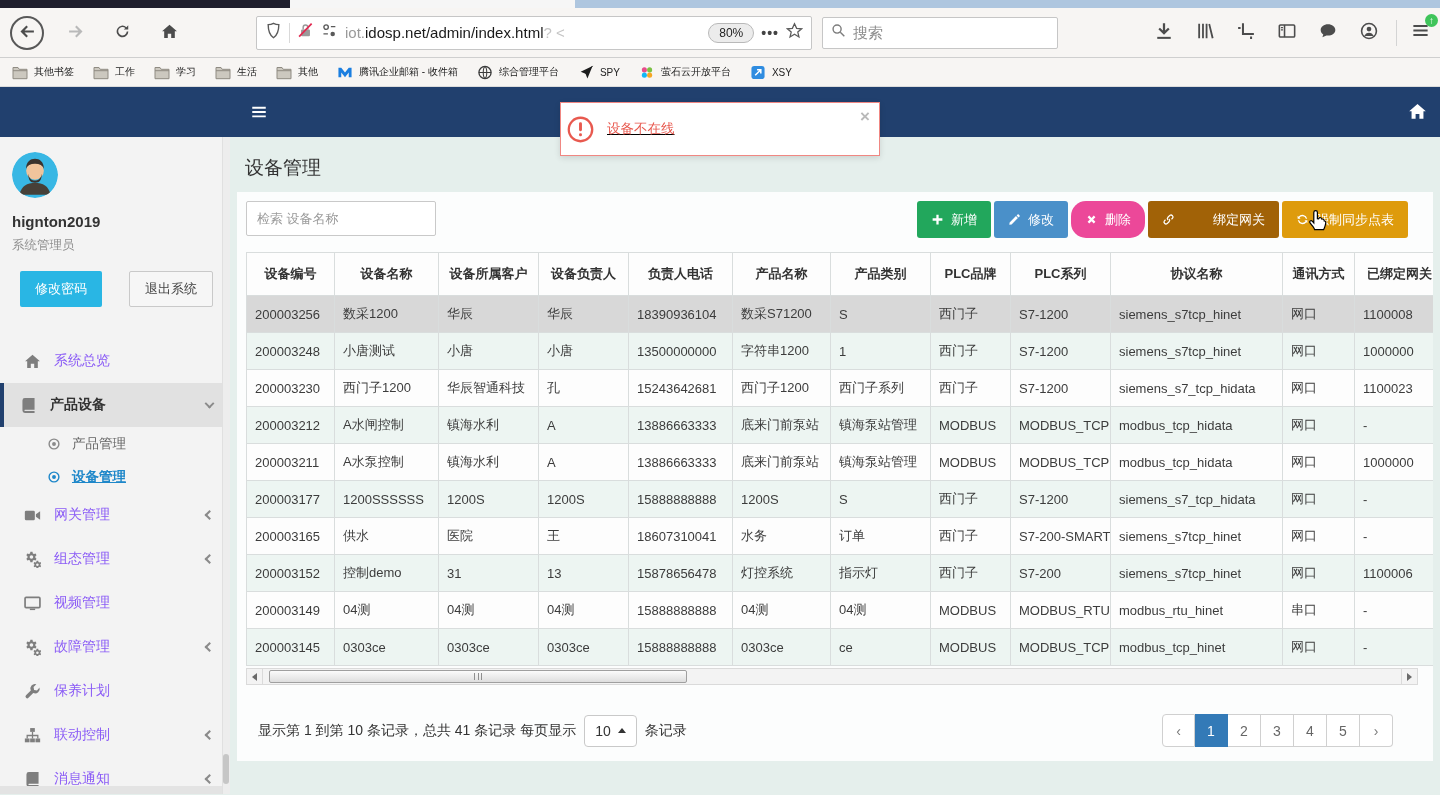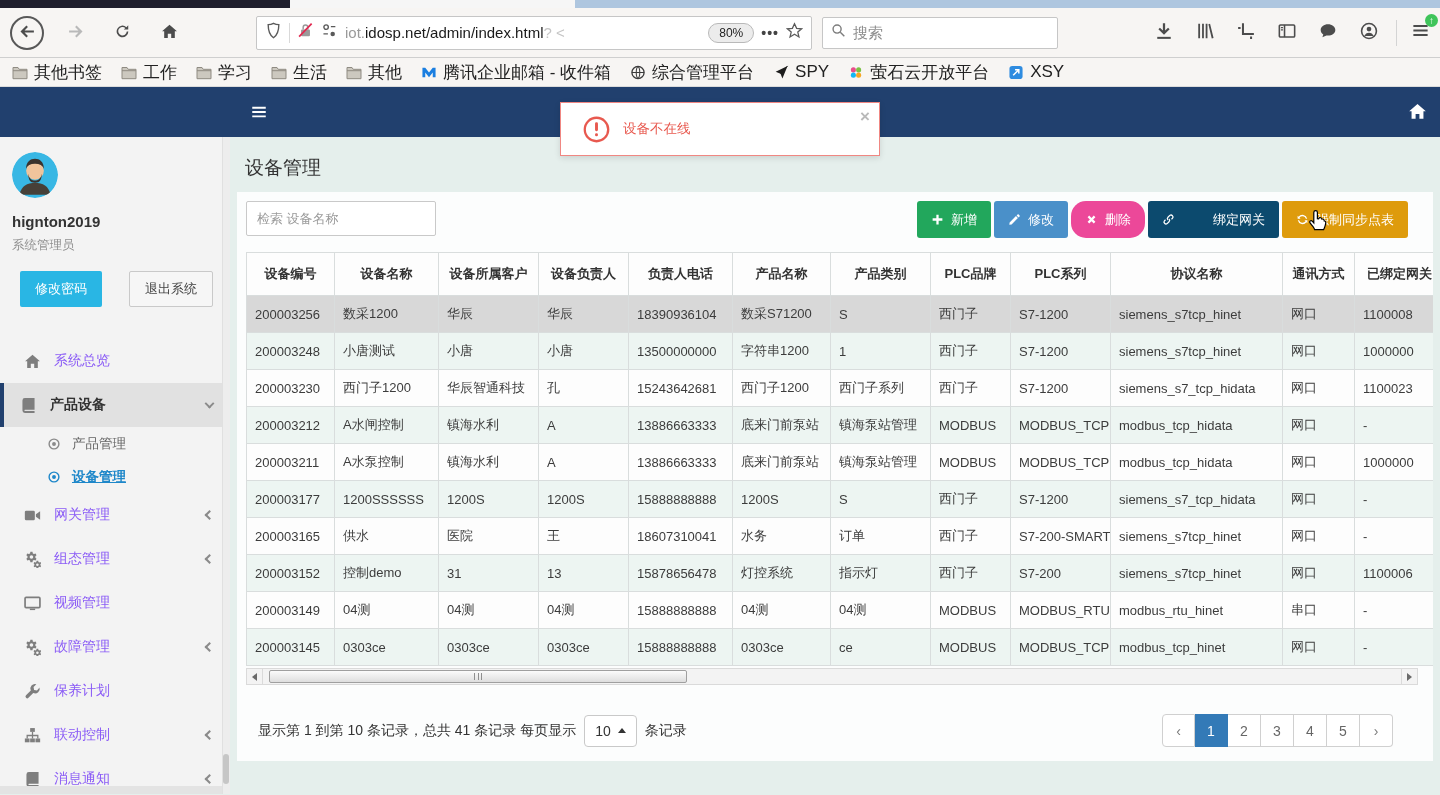--- a/index.html
+++ b/index.html
@@ -26,21 +26,21 @@
   .searchbar svg { width:15px; height:15px; color:#7c7c7c; }
   .searchbar input { border:none; outline:none; font-size:15px; color:#444; width:150px; background:transparent; }
   .searchbar input::placeholder { color:#8d8d8d; }
   .right-icons { margin-left:auto; display:flex; align-items:center; gap:23px; color:#4c4c4c; }
   .right-icons svg { width:18px; height:18px; }
   .tb-sep { width:1px; height:26px; background:#d4d4d4; margin:0 14px 0 18px; }
   .menu-btn { position:relative; color:#4c4c4c; }
   .menu-btn svg { width:19px; height:19px; }
   .up-badge { position:absolute; top:-7px; right:-8px; width:13px; height:13px; border-radius:50%; background:#3fc45a; color:#fff; font-size:10px; line-height:13px; text-align:center; font-weight:bold; }
   .bookmarks { height:29px; background:#f7f5f3; border-bottom:1px solid #dcdcdc; display:flex; align-items:center; padding:0 12px; gap:19px; }
-  .bm { display:flex; align-items:center; gap:6px; font-size:17px; color:#222; white-space:nowrap; }
+  .bm { display:flex; align-items:center; gap:6px; font-size:10px; color:#222; white-space:nowrap; }
   .bm-ic svg { width:16px; height:15px; display:block; }
 
   
   .app { position:relative; height:707px; }
   .navbar { position:absolute; top:0; left:0; right:0; height:50px; background:#21406e; z-index:3; }
   .nav-burger { position:absolute; left:250px; top:16px; color:#fff; }
   .nav-burger svg { width:18px; height:18px; }
   .nav-home { position:absolute; right:13px; top:15px; color:#fff; }
   .nav-home svg { width:19px; height:19px; }
 
@@ -104,21 +104,21 @@
   .pgrow { display:flex; align-items:center; margin-top:29px; padding-left:12px; }
   .pg-left { display:flex; align-items:center; gap:8px; font-size:14px; color:#333; }
   .pg-size { background:#fff; border:1px solid #c9c9c9; border-radius:4px; padding:7px 10px; font-size:14px; color:#333; display:flex; align-items:center; gap:7px; }
   .caret-up { width:0; height:0; border-left:4px solid transparent; border-right:4px solid transparent; border-bottom:5px solid #333; display:inline-block; }
   .pager { list-style:none; margin-left:auto; margin-right:40px; display:flex; }
   .pager li { min-width:33px; height:33px; border:1px solid #d0d0d0; border-left:none; background:#fff; color:#666; font-size:14px; display:flex; align-items:center; justify-content:center; padding:0 6px; }
   .pager li:first-child { border-left:1px solid #d0d0d0; border-radius:4px 0 0 4px; color:#7a7a7a; }
   .pager li:last-child { border-radius:0 4px 4px 0; color:#7a7a7a; }
   .pager li.on { background:#337ab7; border-color:#337ab7; color:#fff; }
 
-  .alert { position:absolute; left:560px; top:15px; width:320px; height:54px; background:#fff; border:1px solid #f08782; z-index:5; display:flex; align-items:center; padding:0 22px; gap:13px; box-shadow:0 2px 6px rgba(0,0,0,.12); }
+  .alert { position:absolute; left:560px; top:15px; width:320px; height:54px; background:#fff; border:1px solid #f08782; z-index:5; display:flex; align-items:center; padding:0 6px; gap:13px; box-shadow:0 2px 6px rgba(0,0,0,.12);text-decoration:underline; }
   .al-icon svg { width:27px; height:27px; display:block; }
   .al-text { color:#e8594f; font-size:13.5px; }
   .al-close { position:absolute; top:4px; right:9px; color:#b9b9b9; font-size:17px; font-weight:bold; }
 
   .cursor { position:absolute; left:1306px; top:122px; z-index:9; }
   .cursor svg { width:22px; height:24px; }
 </style>
 </head>
 <body>
 
@@ -484,21 +484,21 @@
                 <span>修改</span>
               </button>
               <button class="tb-btn" style="background: #ec4899; border-radius: 15px;">
                 <span>
                   <svg viewBox="0 0 16 16">
                     <path d="M3.2 5.2 5.2 3.2 8 6l2.8-2.8 2 2L10 8l2.8 2.8-2 2L8 10l-2.8 2.8-2-2L6 8z" fill="#fff"></path>
                   </svg>
                 </span>
                 <span>删除</span>
               </button>
-              <button class="tb-btn" style="background: #0c4a6e; gap: 38px;">
+              <button class="tb-btn" style="background: #a16207; gap: 38px;">
                 <span>
                   <svg viewBox="0 0 16 16">
                     <path d="M6.8 9.2a3.2 3.2 0 0 1 0-4.5l2.3-2.3a3.2 3.2 0 0 1 4.5 4.5l-1.4 1.4-1.1-1.1 1.4-1.4a1.7 1.7 0 0 0-2.3-2.3L7.9 5.8a1.7 1.7 0 0 0 0 2.3z" fill="#fff"></path>
                     <path d="M9.2 6.8a3.2 3.2 0 0 1 0 4.5l-2.3 2.3a3.2 3.2 0 0 1-4.5-4.5l1.4-1.4 1.1 1.1-1.4 1.4a1.7 1.7 0 0 0 2.3 2.3l2.3-2.3a1.7 1.7 0 0 0 0-2.3z" fill="#fff"></path>
                   </svg>
                 </span>
                 <span>绑定网关</span>
               </button>
               <button class="tb-btn" style="background: rgb(222, 155, 12);">
                 <span>

